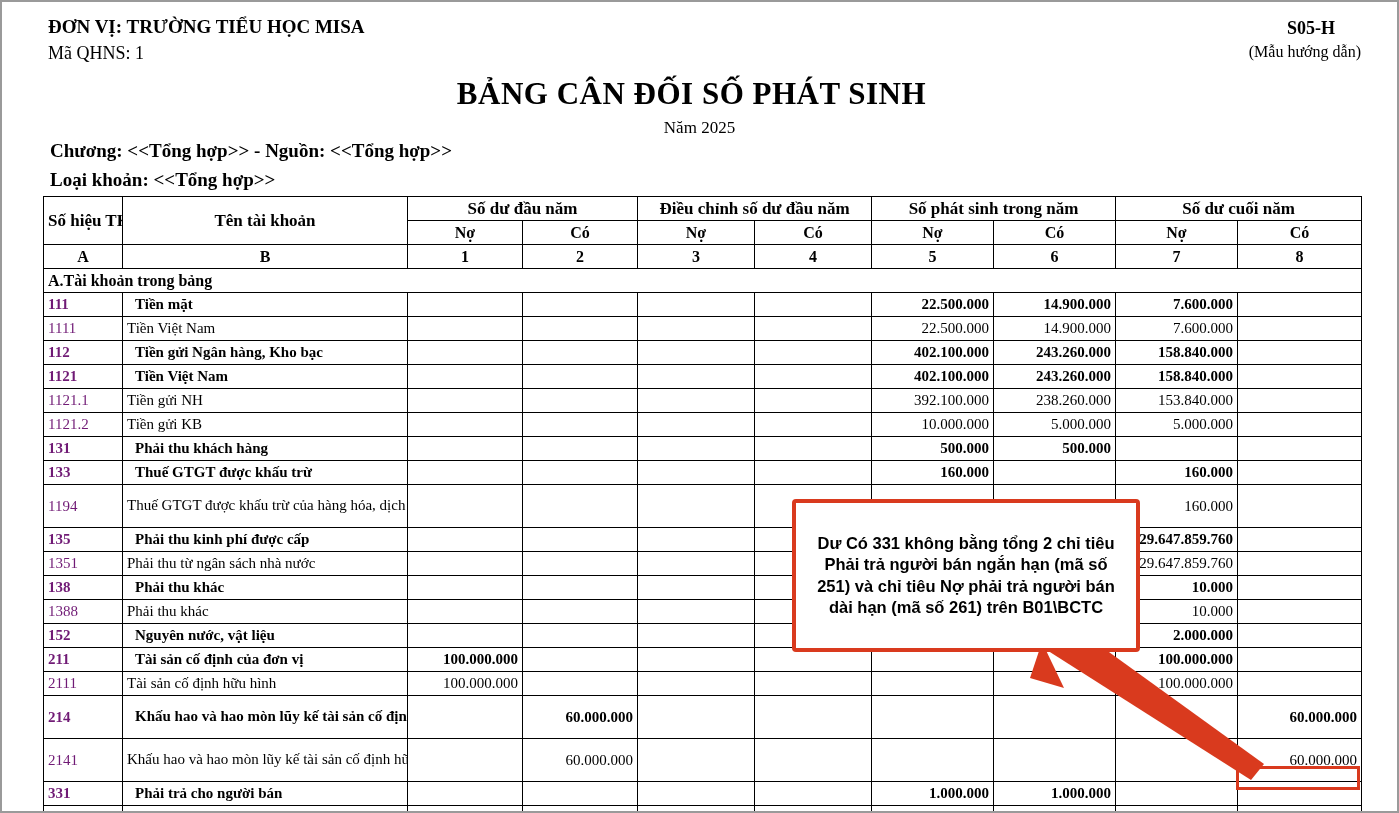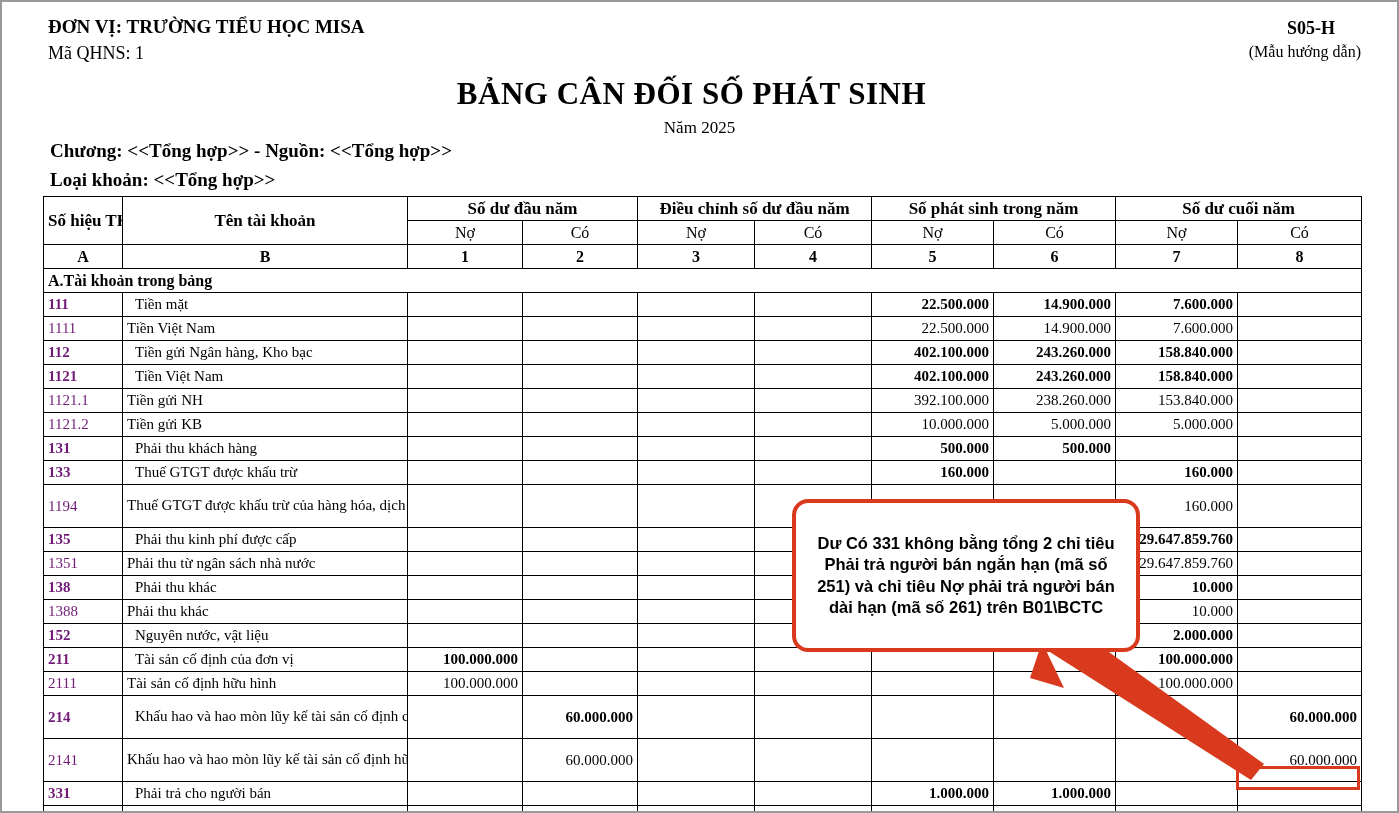--- a/index.html
+++ b/index.html
@@ -103,62 +103,62 @@
     overflow: hidden;
     white-space: nowrap;
   }
   .th-main {
     text-align: center;
     font-weight: bold;
     font-size: 17px;
   }
   .th-sub {
     text-align: center;
-    font-weight: normal;
+    font-weight: bold;
     font-size: 16px;
   }
   .th-idx {
     text-align: center;
     font-weight: bold;
     font-size: 16px;
   }
   .c-code {
     color: #701a75;
     font-size: 15px;
     padding-left: 6px;
   }
   .c-code.bold { font-weight: bold; }
   .c-name {
     font-size: 15px;
     padding-left: 6px;
     white-space: normal;
     line-height: 1.05;
   }
-  .c-name.bold { font-weight: normal; padding-left: 12px; }
+  .c-name.bold { font-weight: bold; padding-left: 12px; }
   .num {
     text-align: right;
     font-size: 15px;
     padding-right: 6px;
   }
   .num.bold { font-weight: bold; }
   tr.section td {
     font-weight: bold;
     font-size: 16px;
   }
   tr.tall td { height: 40px; }
 
   
   .callout {
     position: absolute;
     left: 790px;
     top: 497px;
     width: 348px;
     height: 153px;
     border: 4px solid #d93a1e;
-    border-radius: 16px;
+    border-radius: 4px;
     background: #fff;
     box-sizing: border-box;
     display: flex;
     align-items: center;
     justify-content: center;
     padding: 4px 12px;
     z-index: 5;
   }
   .callout-text {
     font-family: "Liberation Sans", sans-serif;

